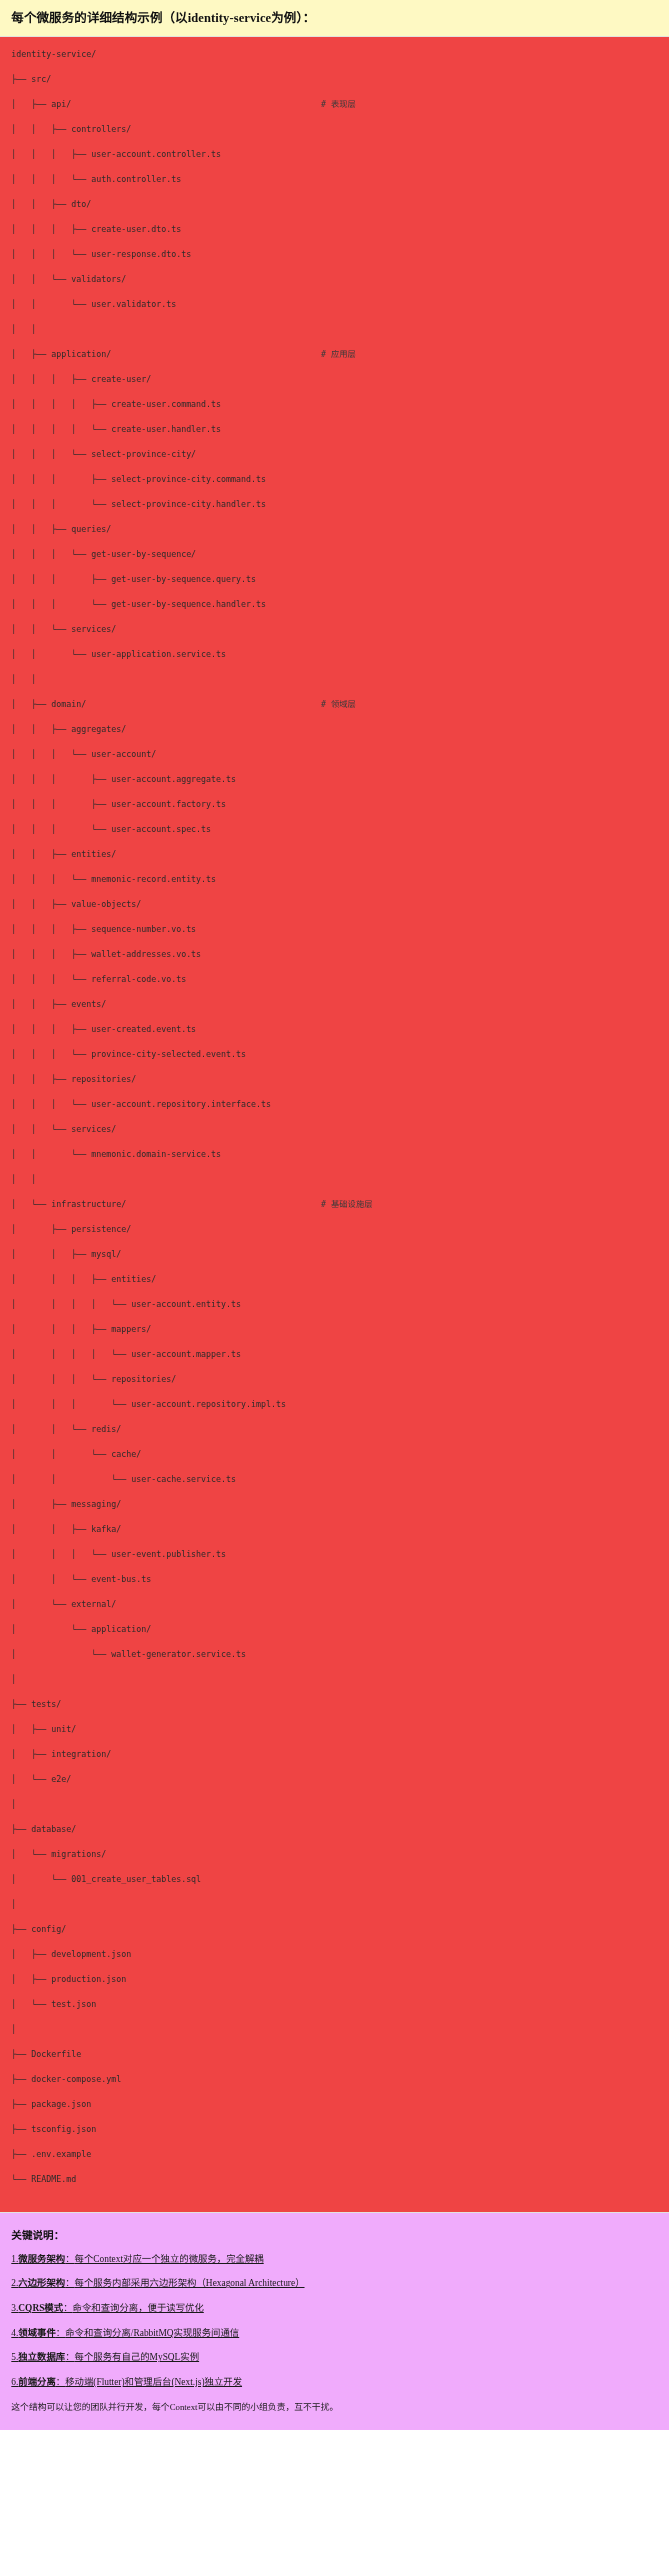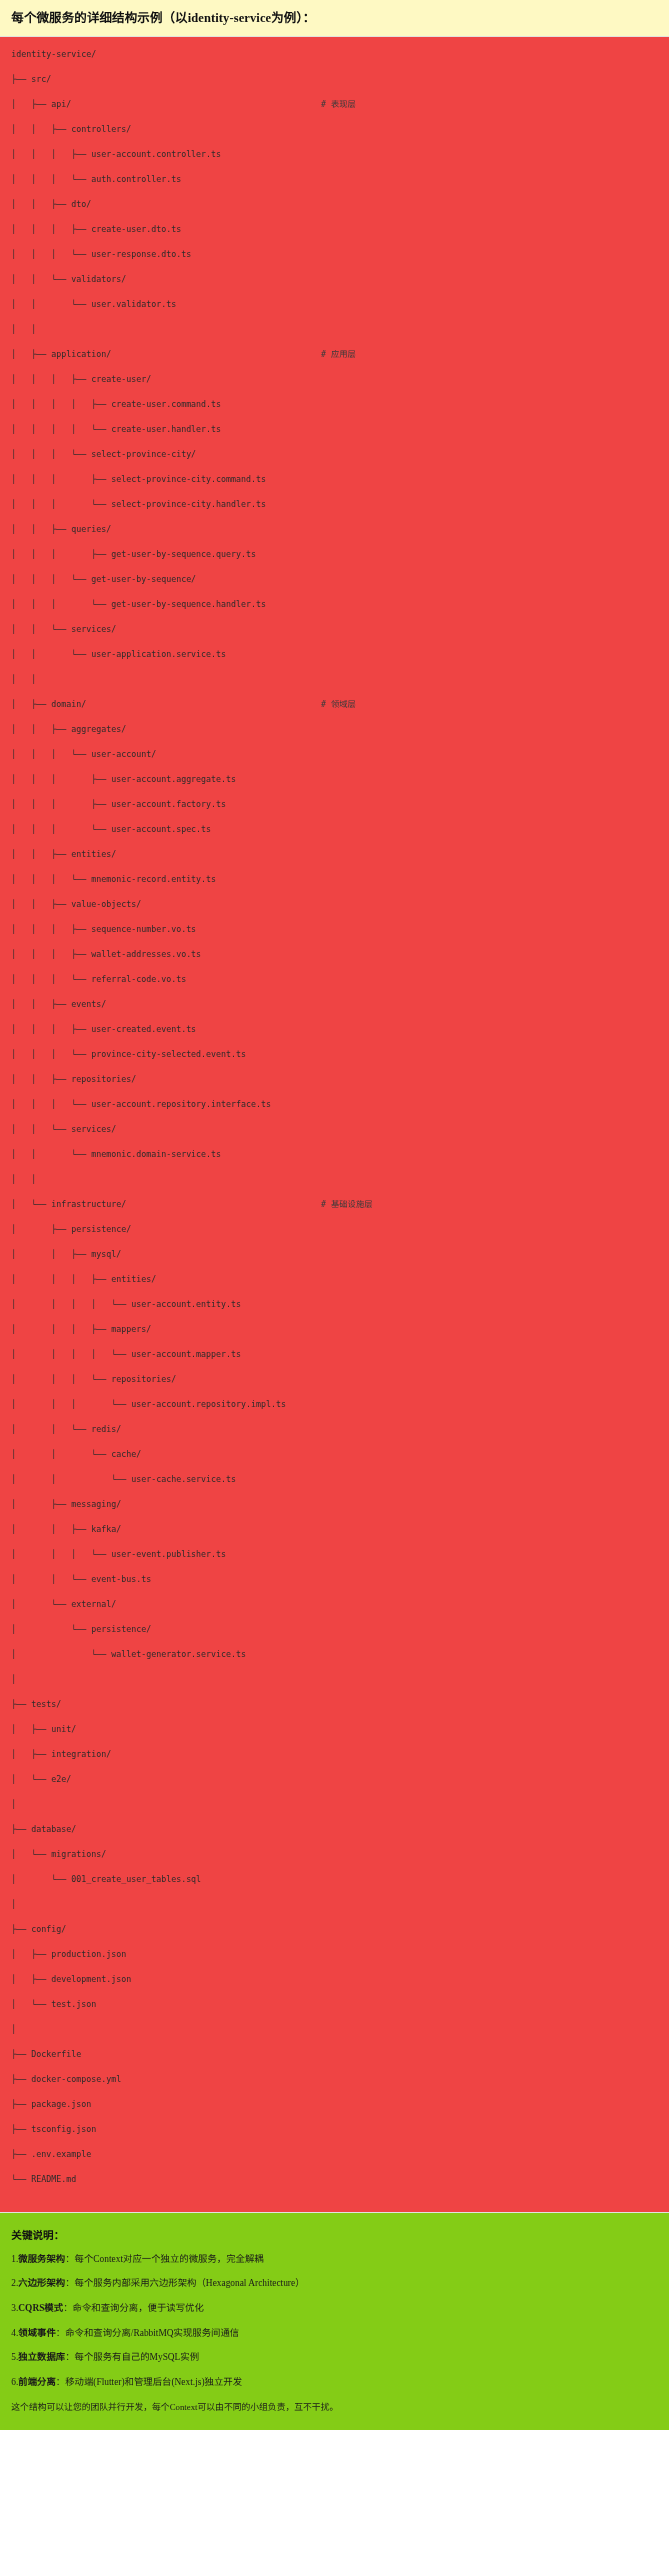--- a/index.html
+++ b/index.html
@@ -51,41 +51,42 @@
     display: block;
     min-height: 12.5px;
   }
   .tree-line .comment {
     color: #3a3a3a;
     margin-top: 36px;
   }
 
   
   .notes-block {
-    background: #84cc16;
+    background: #f0abfc;
     padding: 11.3px 11.3px 16.3px 11.3px;
   }
   .notes-heading {
     font-family: "Liberation Serif", "DejaVu Serif", serif;
     font-weight: bold;
     font-size: 10.6px;
     margin: 2.5px 0 10px 0;
     color: #111111;
   }
   .notes-list {
     margin: 0;
     padding: 0;
     list-style: none;
   }
   .note-item {
     font-family: "Liberation Serif", "DejaVu Serif", serif;
     font-size: 9.4px;
     line-height: 1.5;
     margin: 0 0 10.6px 0;
     color: #1a1a1a;
+    text-decoration: underline;
   }
   .note-index {
     display: inline;
   }
   .note-term {
     font-weight: bold;
   }
   .note-sep {
     display: inline;
   }
@@ -121,22 +122,22 @@
 <span class="tree-line"><span>│   │       └── user.validator.ts</span></span>
 <span class="tree-line"><span>│   │</span></span>
 <span class="tree-line"><span>│   ├── application/</span><span>                                          </span><span class="comment"># 应用层</span></span>
 <span class="tree-line"><span>│   │   │   ├── create-user/</span></span>
 <span class="tree-line"><span>│   │   │   │   ├── create-user.command.ts</span></span>
 <span class="tree-line"><span>│   │   │   │   └── create-user.handler.ts</span></span>
 <span class="tree-line"><span>│   │   │   └── select-province-city/</span></span>
 <span class="tree-line"><span>│   │   │       ├── select-province-city.command.ts</span></span>
 <span class="tree-line"><span>│   │   │       └── select-province-city.handler.ts</span></span>
 <span class="tree-line"><span>│   │   ├── queries/</span></span>
+<span class="tree-line"><span>│   │   │   └── get-user-by-sequence/</span></span>
 <span class="tree-line"><span>│   │   │       ├── get-user-by-sequence.query.ts</span></span>
-<span class="tree-line"><span>│   │   │   └── get-user-by-sequence/</span></span>
 <span class="tree-line"><span>│   │   │       └── get-user-by-sequence.handler.ts</span></span>
 <span class="tree-line"><span>│   │   └── services/</span></span>
 <span class="tree-line"><span>│   │       └── user-application.service.ts</span></span>
 <span class="tree-line"><span>│   │</span></span>
 <span class="tree-line"><span>│   ├── domain/</span><span>                                               </span><span class="comment"># 领域层</span></span>
 <span class="tree-line"><span>│   │   ├── aggregates/</span></span>
 <span class="tree-line"><span>│   │   │   └── user-account/</span></span>
 <span class="tree-line"><span>│   │   │       ├── user-account.aggregate.ts</span></span>
 <span class="tree-line"><span>│   │   │       ├── user-account.factory.ts</span></span>
 <span class="tree-line"><span>│   │   │       └── user-account.spec.ts</span></span>
@@ -164,35 +165,35 @@
 <span class="tree-line"><span>│       │   │   └── repositories/</span></span>
 <span class="tree-line"><span>│       │   │       └── user-account.repository.impl.ts</span></span>
 <span class="tree-line"><span>│       │   └── redis/</span></span>
 <span class="tree-line"><span>│       │       └── cache/</span></span>
 <span class="tree-line"><span>│       │           └── user-cache.service.ts</span></span>
 <span class="tree-line"><span>│       ├── messaging/</span></span>
 <span class="tree-line"><span>│       │   ├── kafka/</span></span>
 <span class="tree-line"><span>│       │   │   └── user-event.publisher.ts</span></span>
 <span class="tree-line"><span>│       │   └── event-bus.ts</span></span>
 <span class="tree-line"><span>│       └── external/</span></span>
-<span class="tree-line"><span>│           └── persistence/</span></span>
+<span class="tree-line"><span>│           └── application/</span></span>
 <span class="tree-line"><span>│               └── wallet-generator.service.ts</span></span>
 <span class="tree-line"><span>│</span></span>
 <span class="tree-line"><span>├── tests/</span></span>
 <span class="tree-line"><span>│   ├── unit/</span></span>
 <span class="tree-line"><span>│   ├── integration/</span></span>
 <span class="tree-line"><span>│   └── e2e/</span></span>
 <span class="tree-line"><span>│</span></span>
 <span class="tree-line"><span>├── database/</span></span>
 <span class="tree-line"><span>│   └── migrations/</span></span>
 <span class="tree-line"><span>│       └── 001_create_user_tables.sql</span></span>
 <span class="tree-line"><span>│</span></span>
 <span class="tree-line"><span>├── config/</span></span>
+<span class="tree-line"><span>│   ├── development.json</span></span>
 <span class="tree-line"><span>│   ├── production.json</span></span>
-<span class="tree-line"><span>│   ├── development.json</span></span>
 <span class="tree-line"><span>│   └── test.json</span></span>
 <span class="tree-line"><span>│</span></span>
 <span class="tree-line"><span>├── Dockerfile</span></span>
 <span class="tree-line"><span>├── docker-compose.yml</span></span>
 <span class="tree-line"><span>├── package.json</span></span>
 <span class="tree-line"><span>├── tsconfig.json</span></span>
 <span class="tree-line"><span>├── .env.example</span></span>
 <span class="tree-line"><span>└── README.md</span></span>
 </pre>
 </div>

